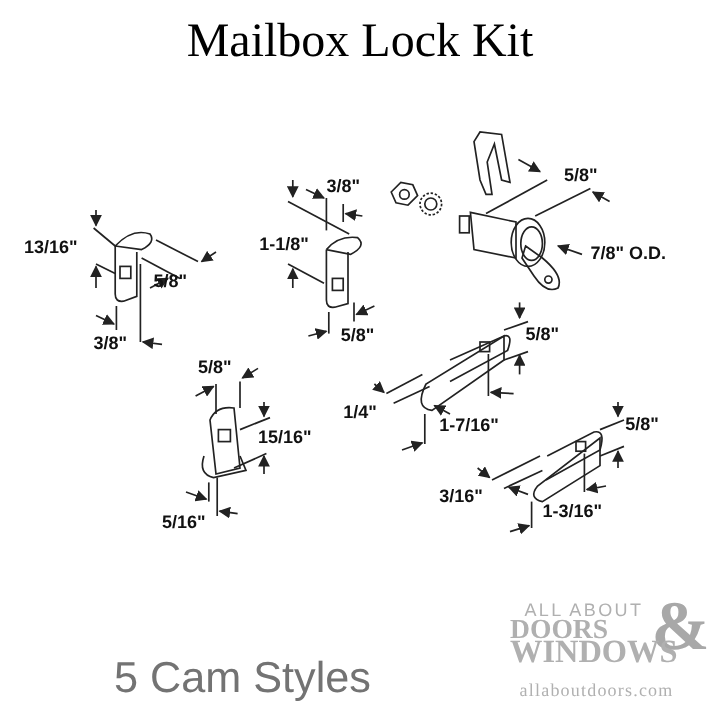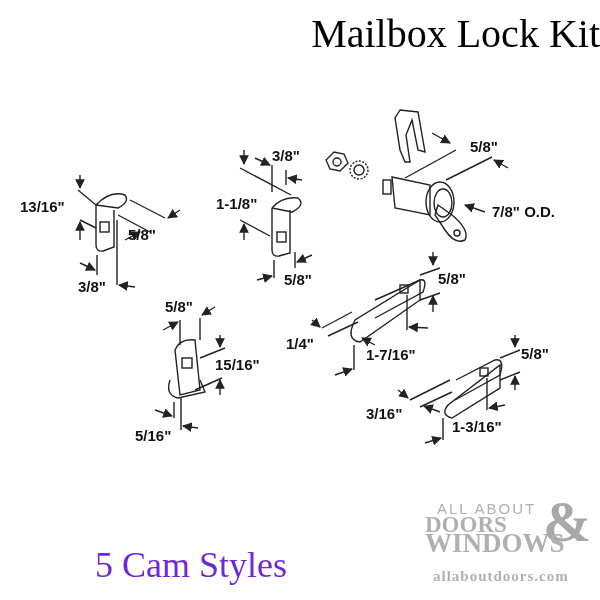--- a/index.html
+++ b/index.html
@@ -1,39 +1,39 @@
 <!DOCTYPE html>
 <html><head>
 <meta charset="utf-8">
 <style>
   html, body { margin: 0; padding: 0; background: #ffffff; }
   body { width: 600px; height: 600px; position: relative; overflow: hidden; }
   .title {
-    position: absolute; left: 0; top: 10px; width: 600px; text-align: right;
+    position: absolute; left: 0; top: 10px; width: 600px; text-align: center;
     font-family: "Liberation Serif", "DejaVu Serif", serif;
     font-size: 40px; color: #000;
   }
   .subtitle {
     position: absolute; left: 95px; top: 544px;
-    font-family: Liberation Serif, serif;
-    font-size: 36px; color: #6d28d9;
+    font-family: Liberation Sans, sans-serif;
+    font-size: 36px; color: #737373;
   }
   .dim {
     position: absolute;
     font-family: "Liberation Sans", "DejaVu Sans", sans-serif;
     font-weight: bold; font-size: 15px; color: #111;
     white-space: nowrap;
   }
   svg.drawing { position: absolute; left: 0; top: 0; }
   .logo { position: absolute; left: 425px; top: 500px; width: 175px; color: #b0b0b0; }
   .logo .l1 { font-family: Liberation Sans, sans-serif; font-size: 15px; letter-spacing: 2px; position:absolute; left:12px; top:0; }
   .logo .l2 { font-family: "Liberation Serif", serif; font-size: 23px; font-weight: bold; position:absolute; left:0; top:12px; letter-spacing:0px;}
   .logo .amp { font-family: "Liberation Serif", serif; font-size: 58px; font-weight: bold; position:absolute; left:118px; top:-12px; color:#a8a8a8;}
   .logo .l3 { font-family: "Liberation Serif", serif; font-size: 27px; font-weight: bold; position:absolute; left:0; top:28px; }
-  .logo .l4 { font-family: "Liberation Serif", serif; font-size: 15px; font-weight: bold; position:absolute; left:8px; top:68px; letter-spacing:1px;}
+  .logo .l4 { font-family: "Liberation Serif", serif; font-size: 15px; font-weight: normal; position:absolute; left:8px; top:68px; letter-spacing:1px;}
 </style>
 </head>
 <body>
 
 <div class="title">Mailbox Lock Kit</div>
 
 <svg class="drawing" width="600" height="600" viewBox="0 0 600 600" fill="none" stroke="#222" stroke-width="1.4">
   <defs>
     <marker id="ah" viewBox="0 0 10 10" refX="9" refY="5" markerWidth="7" markerHeight="7" orient="auto-start-reverse">
       <path d="M0,0 L10,5 L0,10 z" fill="#222" stroke="none"></path>

